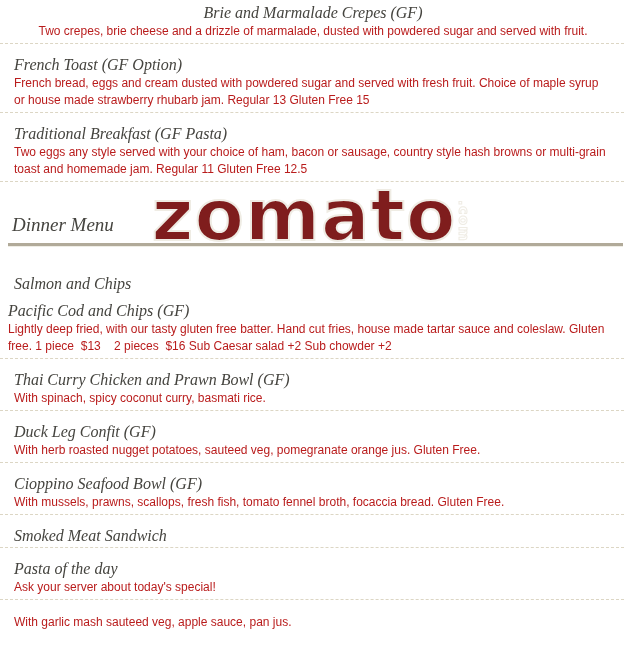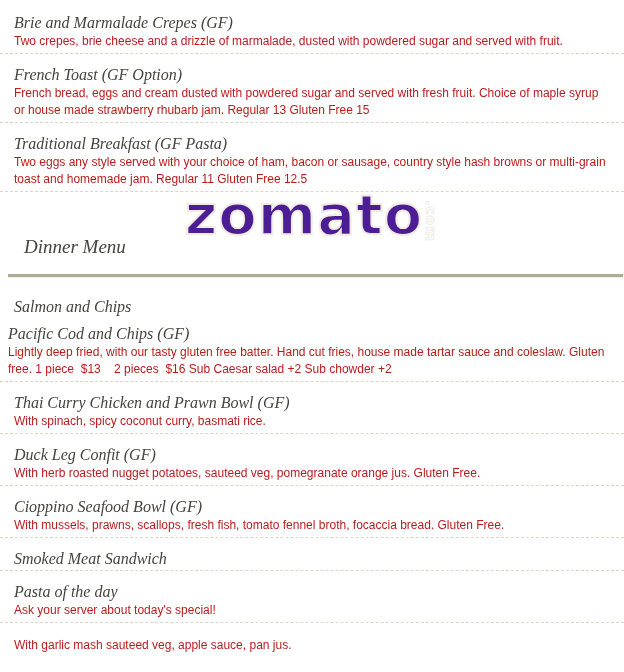--- a/index.html
+++ b/index.html
@@ -37,30 +37,30 @@
     color: #45443f;
   }
   .item-desc {
     margin-top: 2px;
     font-size: 12px;
     line-height: 17px;
     color: #b91c1c;
     white-space: pre-wrap;
   }
 
-  #breakfast div.menu-item:nth-of-type(1) { padding-top: 14px; }
-  #dinner div.menu-item:nth-of-type(1) { padding-top: 20px; }
+  #breakfast div.menu-item:nth-of-type(1) { padding-top: 4px; text-align: center; }
+  #dinner div.menu-item:nth-of-type(1) { padding-top: 28px; }
   #dinner div.menu-item:nth-of-type(2) { padding-top: 10px; padding-left: 8px; }
 
   
   .section-header {
     padding: 28px 1px 0 8px;
   }
   .section-title {
-    margin: 16px;
+    margin: 4px;
     font-family: "Liberation Serif", serif;
     font-style: italic;
     font-weight: normal;
     font-size: 19px;
     line-height: 22px;
     color: #45443f;
   }
   .section-rule {
     margin-top: 7px;
     height: 3px;
@@ -76,24 +76,24 @@
     transform: translateX(-50%);
     z-index: 0;
     display: flex;
     align-items: flex-start;
     pointer-events: none;
     user-select: none;
   }
   .wm-text {
     font-family: "DejaVu Sans", sans-serif;
     font-weight: bold;
-    font-size: 56px;
+    font-size: 72px;
     line-height: 58px;
     letter-spacing: 1px;
-    color: #4c1d95;
+    color: #7f1d1d;
     -webkit-text-stroke: 2px #efece4;
   }
   .wm-suffix {
     writing-mode: vertical-rl;
     font-family: "DejaVu Sans", sans-serif;
     font-weight: bold;
     font-size: 14px;
     letter-spacing: 1px;
     margin-top: 14px;
     color: #ffffff;

